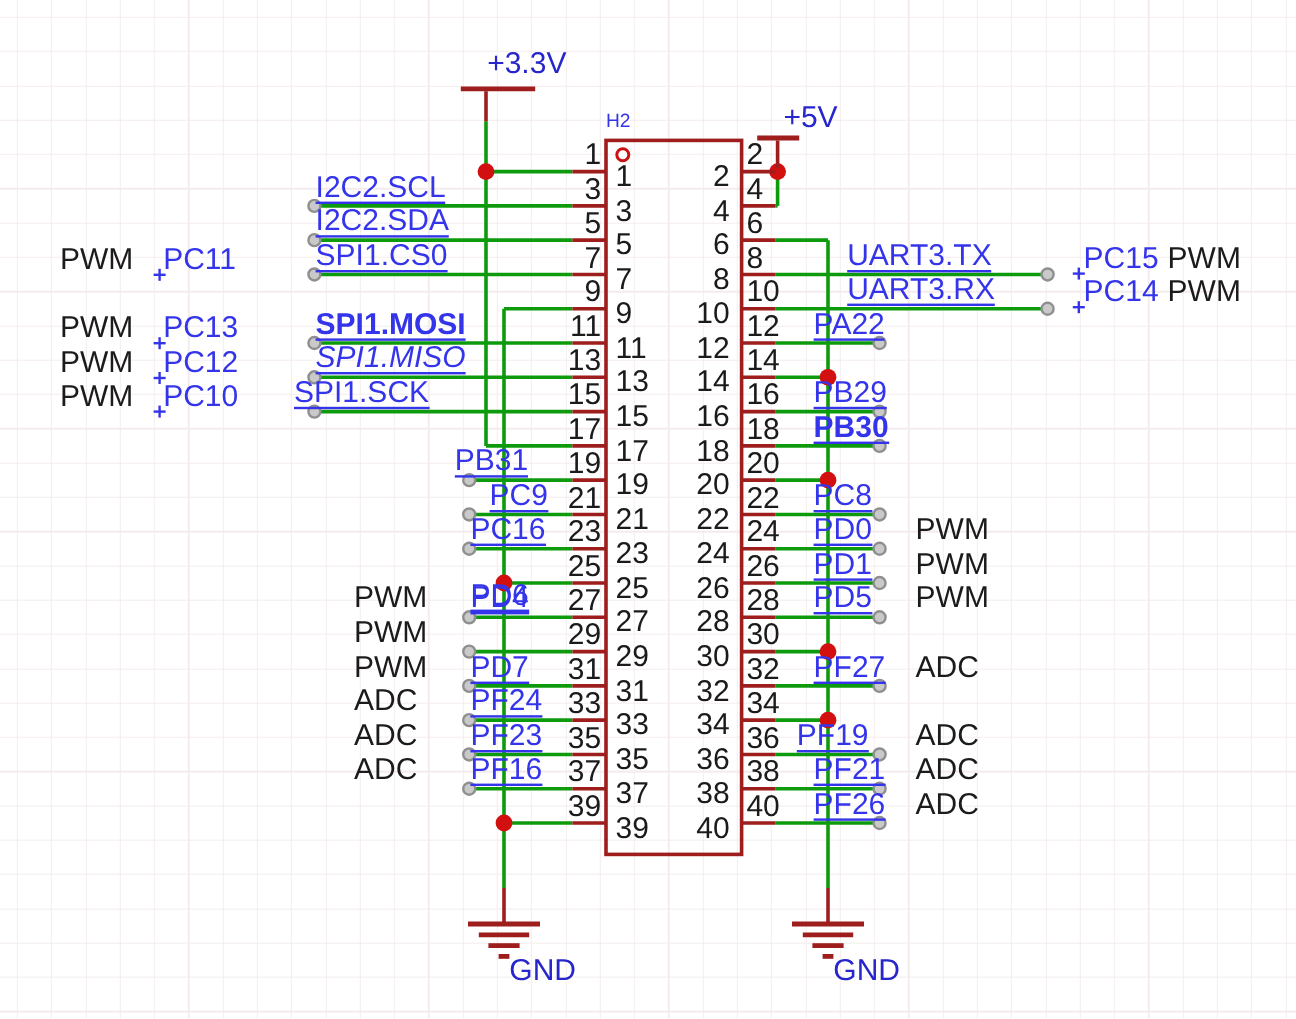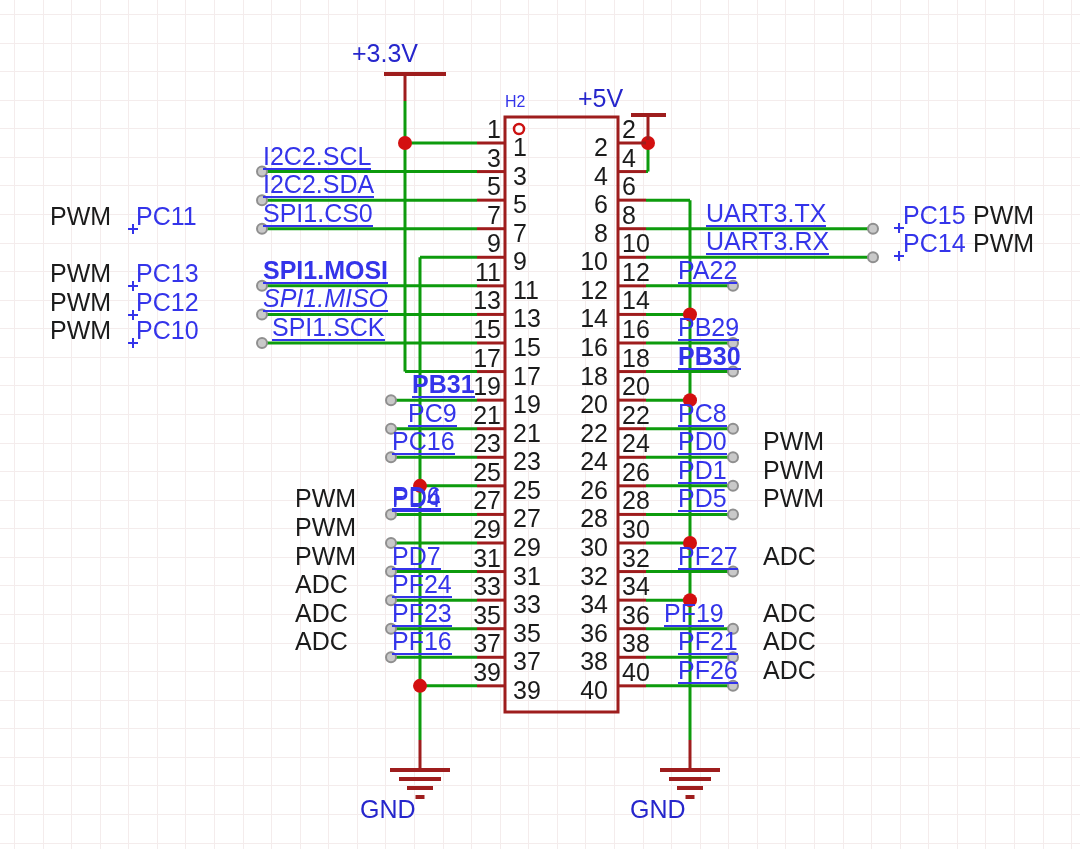--- a/index.html
+++ b/index.html
@@ -7,21 +7,21 @@
     position:relative;width:1080px;height:849px;overflow:hidden;background:#ffffff;
     background-image:
       repeating-linear-gradient(to right,#f4ecec 0,#f4ecec 1px,transparent 1px,transparent 28.57px),
       repeating-linear-gradient(to bottom,#f4ecec 0,#f4ecec 1px,transparent 1px,transparent 28.57px);
     background-position:14px 14px;
     font-family:"Liberation Sans","DejaVu Sans",sans-serif;
   }
   #wires{position:absolute;left:0;top:0;}
   .t{position:absolute;font-size:25px;line-height:24px;white-space:nowrap;letter-spacing:0;}
   .t.right{text-align:right;}
-  .t.center{text-align:left;}
+  .t.center{text-align:right;}
   .t.underline{border-bottom:2px solid currentColor;padding-bottom:0;}
 </style>
 </head>
 <body>
 
 <div id="stage">
   <svg id="wires" width="1080" height="849">
       <line x1="405" y1="101" x2="405" y2="143" stroke="#0d9b0d" stroke-width="3"></line>
       <line x1="405" y1="143" x2="477" y2="143" stroke="#0d9b0d" stroke-width="3"></line>
       <line x1="405" y1="143" x2="405" y2="371.568" stroke="#0d9b0d" stroke-width="3"></line>
@@ -170,22 +170,22 @@
       <line x1="894" y1="228" x2="904" y2="228" stroke="#3434ea" stroke-width="2"></line>
       <line x1="899" y1="223" x2="899" y2="233" stroke="#3434ea" stroke-width="2"></line>
       <line x1="894" y1="256" x2="904" y2="256" stroke="#3434ea" stroke-width="2"></line>
       <line x1="899" y1="251" x2="899" y2="261" stroke="#3434ea" stroke-width="2"></line>
     </svg>
 <div class="t underline" style="left: 263px; top: 143.571px; color: rgb(52, 52, 234);">I2C2.SCL</div>
     <div class="t underline" style="left: 263px; top: 172.142px; color: rgb(52, 52, 234);">I2C2.SDA</div>
     <div class="t underline" style="left: 263px; top: 200.713px; color: rgb(52, 52, 234);">SPI1.CS0</div>
     <div class="t underline" style="left: 263px; top: 257.855px; color: rgb(52, 52, 234); font-weight: bold;">SPI1.MOSI</div>
     <div class="t underline" style="left: 263px; top: 286.426px; color: rgb(52, 52, 234); font-style: italic;">SPI1.MISO</div>
-    <div class="t underline" style="left: 272px; top: 314.997px; color: rgb(52, 52, 234);">SPI1.SCK</div>
-    <div class="t underline" style="left: 412px; top: 372.139px; color: rgb(52, 52, 234); font-weight: bold;">PB31</div>
+    <div class="t underline" style="left: 245px; top: 314.997px; color: rgb(52, 52, 234);">SPI1.SCK</div>
+    <div class="t underline" style="left: 379px; top: 372.139px; color: rgb(52, 52, 234);">PB31</div>
     <div class="t underline" style="left: 408px; top: 400.71px; color: rgb(52, 52, 234);">PC9</div>
     <div class="t underline" style="left: 392px; top: 429.281px; color: rgb(52, 52, 234);">PC16</div>
     <div class="t underline" style="left: 392px; top: 486.423px; color: rgb(52, 52, 234);">PD4</div>
     <div class="t" style="left: 295px; top: 486.423px; color: rgb(27, 27, 27);">PWM</div>
     <div class="t underline" style="left: 392px; top: 484px; color: rgb(52, 52, 234);">PD6</div>
     <div class="t" style="left: 295px; top: 514.994px; color: rgb(27, 27, 27);">PWM</div>
     <div class="t underline" style="left: 392px; top: 543.565px; color: rgb(52, 52, 234);">PD7</div>
     <div class="t" style="left: 295px; top: 543.565px; color: rgb(27, 27, 27);">PWM</div>
     <div class="t underline" style="left: 392px; top: 572.136px; color: rgb(52, 52, 234);">PF24</div>
     <div class="t" style="left: 295px; top: 572.136px; color: rgb(27, 27, 27);">ADC</div>

